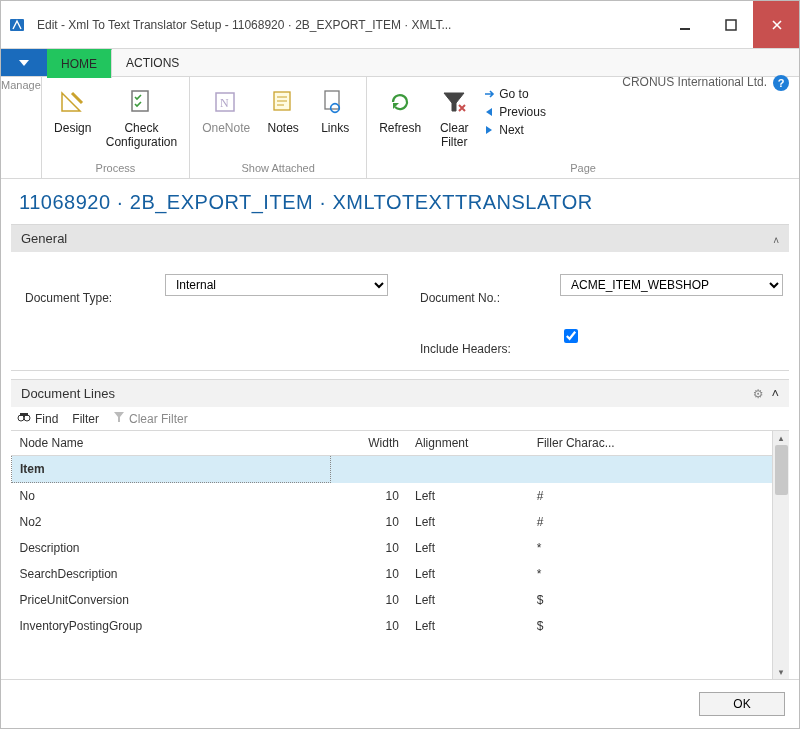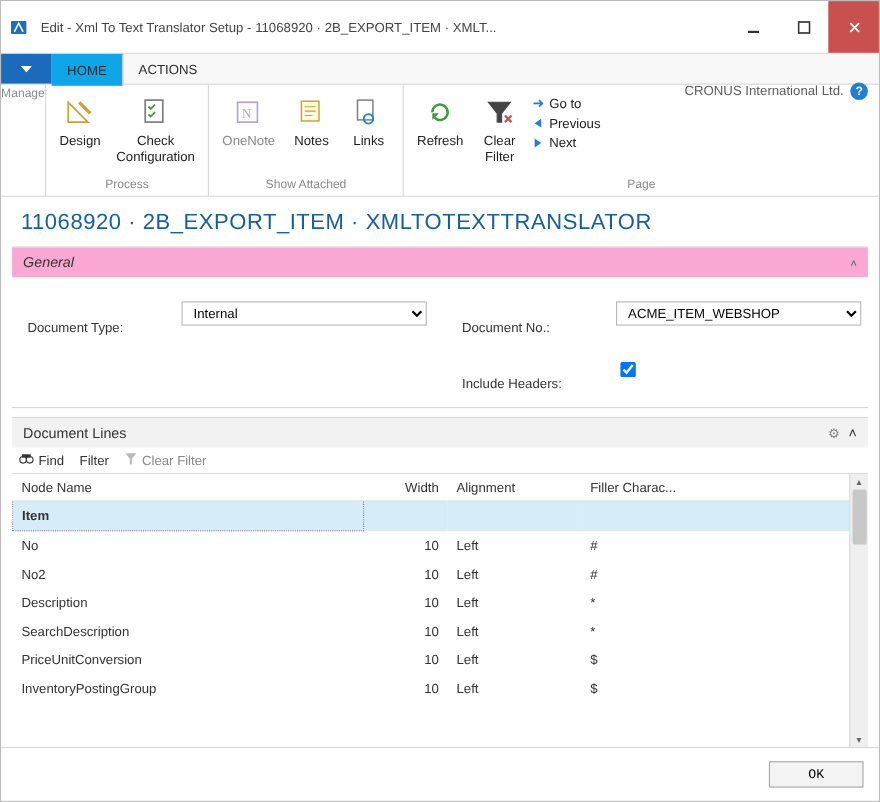--- a/index.html
+++ b/index.html
@@ -92,21 +92,21 @@
   .systembtn svg { fill: #fff; }
   .tab {
     padding: 0 14px;
     display: flex;
     align-items: center;
     font-size: 12px;
     color: #2a2a2a;
     border-right: 1px solid transparent;
   }
   .tab.active {
-    background: #0ea5e9;
+    background: #22c55e;
     border-right: 1px solid var(--chrome-border2);
     border-top: 1px solid transparent;
     position: relative;
     top: 1px;
     height: 29px;
     margin-top: -1px;
   }
   .tabstrip .right {
     flex: 1;
     display: flex;
@@ -183,28 +183,27 @@
     letter-spacing: .5px;
   }
 
   
   .fasttab {
     border-top: 1px solid var(--chrome-border2);
     border-bottom: 1px solid var(--chrome-border2);
     margin: 0 10px 8px 10px;
   }
   .fasttab-header {
-    background: #f9a8d4;
+    background: #e5e5e5;
     padding: 6px 10px;
     font-size: 13px;
     color: #333;
     display: flex;
     align-items: flex-end;
     justify-content: space-between;
-    font-style: italic;
   }
   .fasttab-header .chev { color: #555; font-size: 10px; }
   .fasttab-body {
     padding: 12px 6px 14px 6px;
     display: grid;
     grid-template-columns: 1fr 1fr;
     gap: 10px 24px;
   }
   .field {
     display: grid;
@@ -325,21 +324,21 @@
     border-top: 1px solid var(--chrome-border2);
     padding: 12px 14px;
     display: flex;
     justify-content: flex-end;
   }
   .ok-btn {
     min-width: 86px;
     height: 24px;
     border: 1px solid #a8a8a8;
     background: #f3f3f3;
-    font-family: Liberation Mono, monospace;
+    font-family: Liberation Sans, sans-serif;
     font-size: 12px;
   }
 
 </style>
 </head>
 <body>
 
 <div class="window">
 
   <div class="titlebar">

